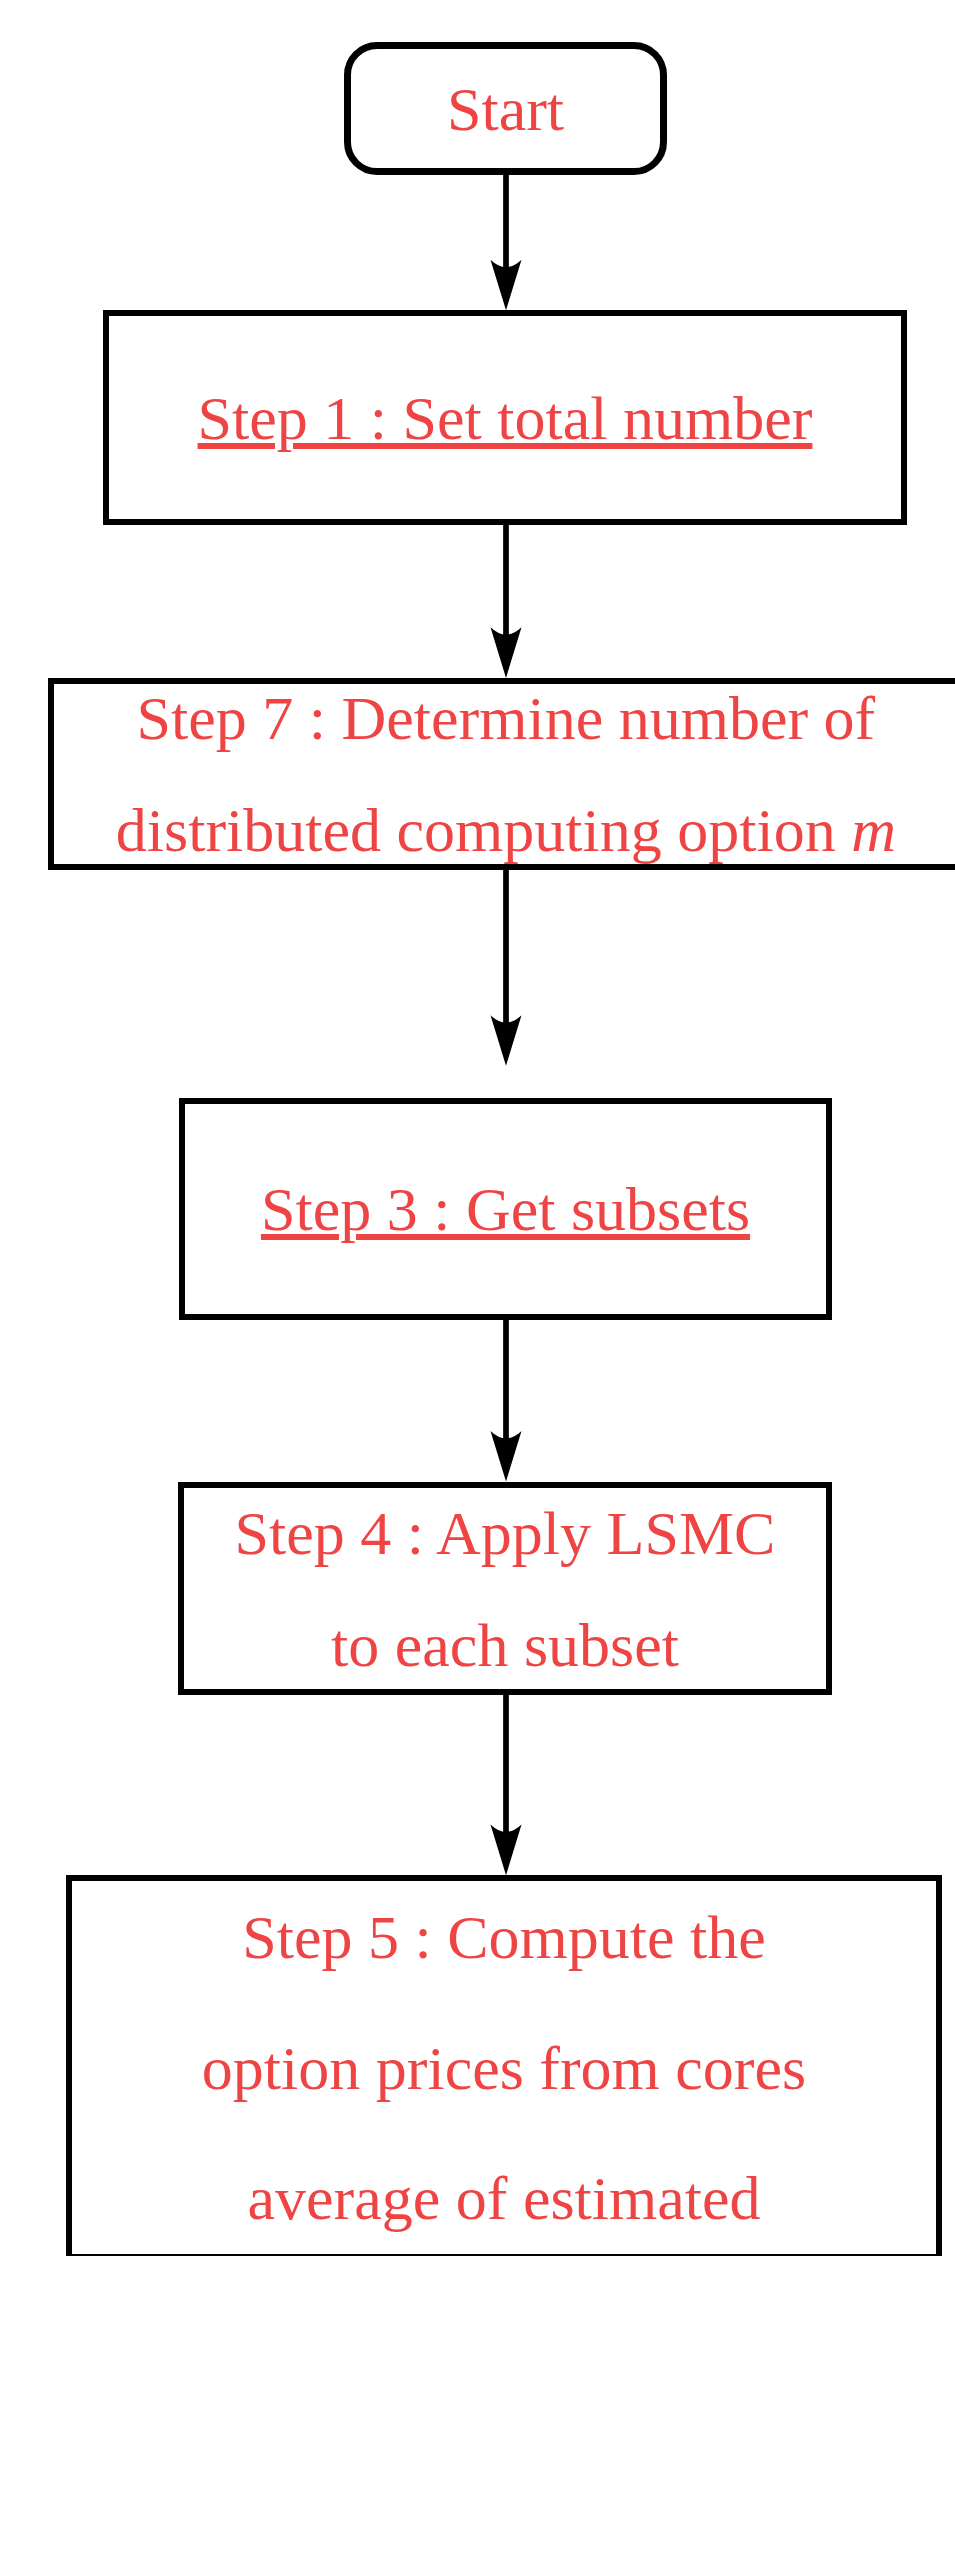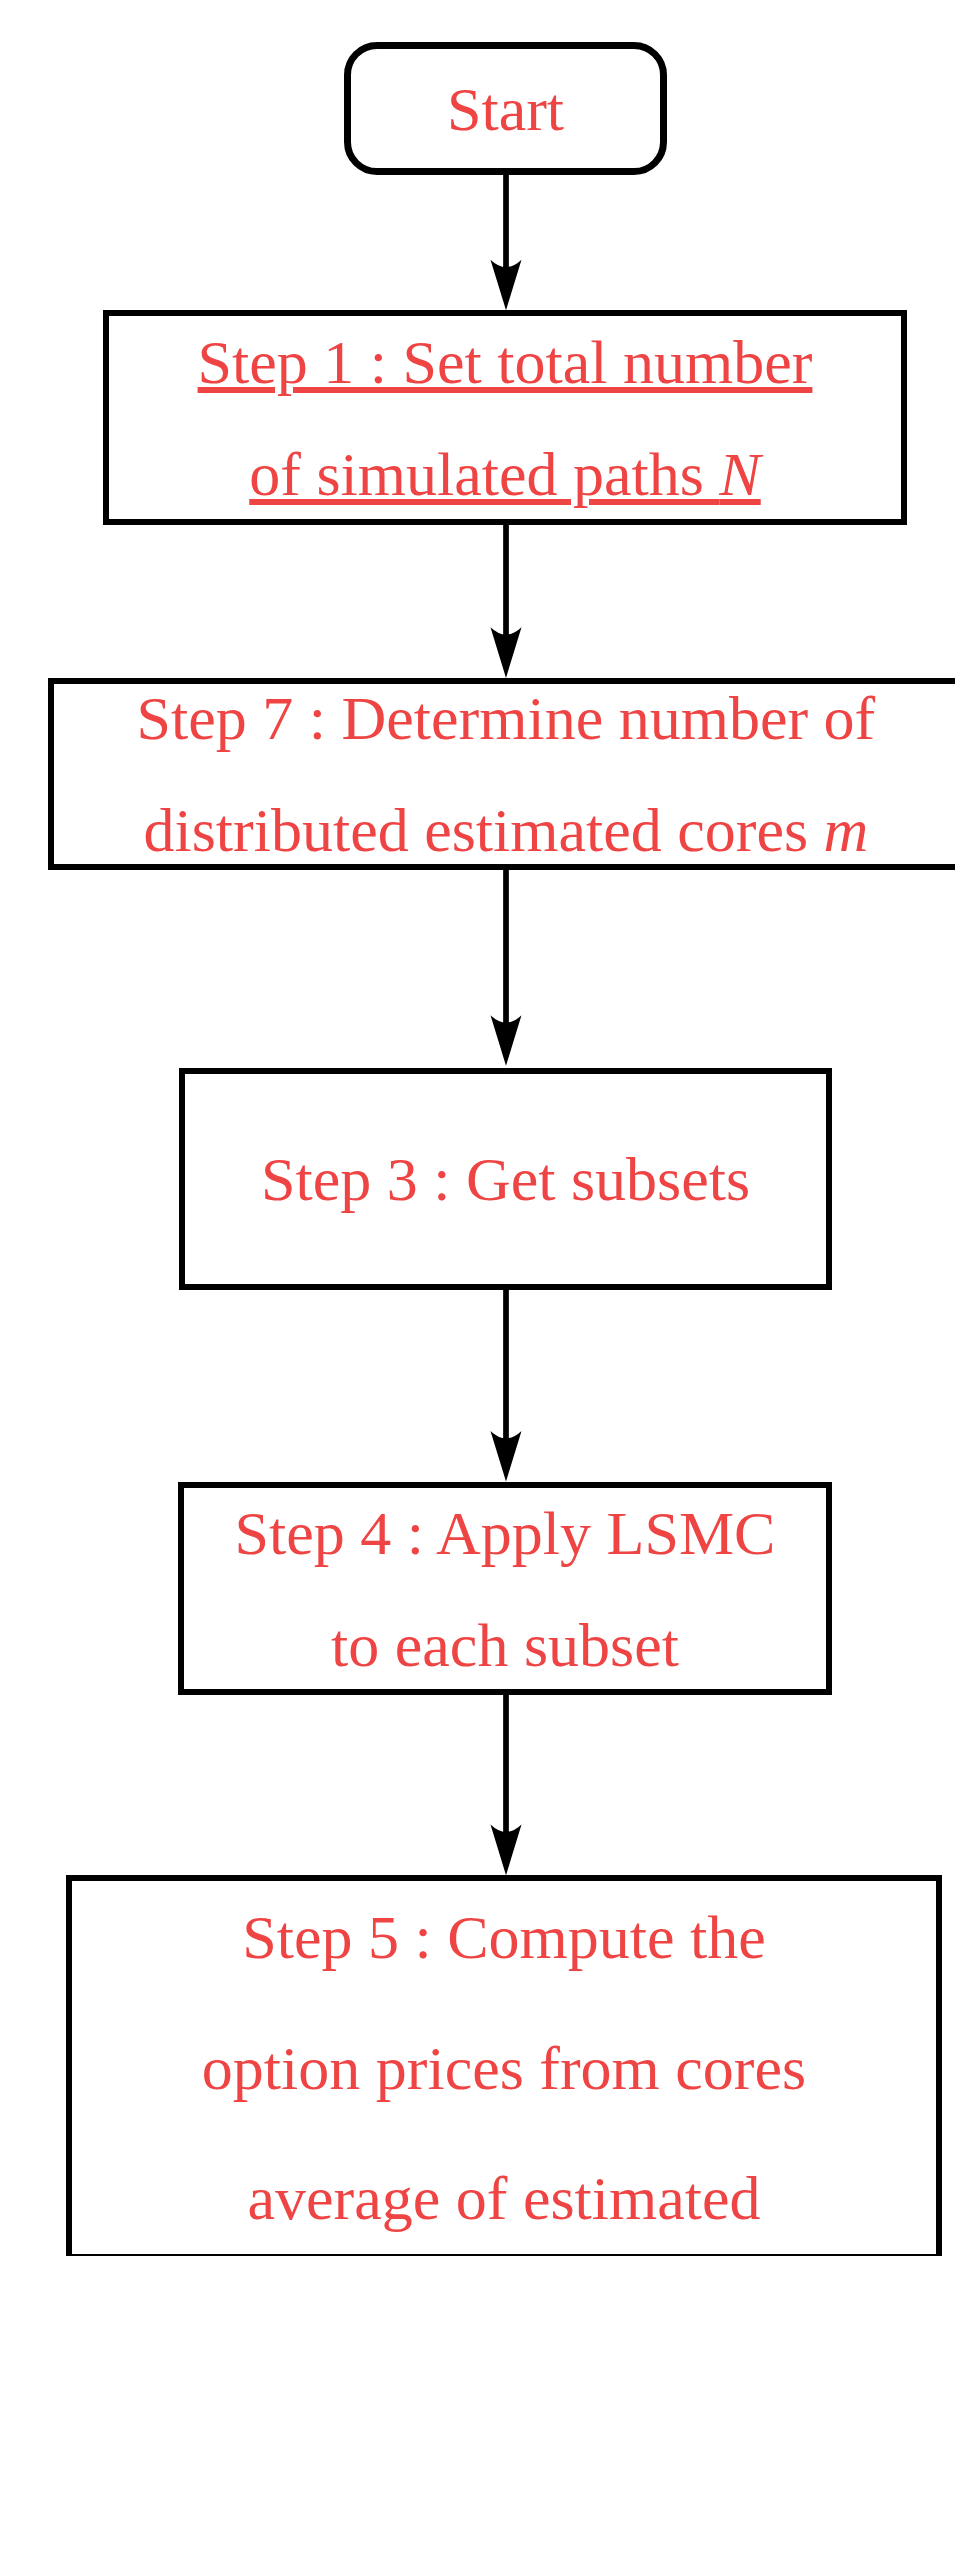--- a/index.html
+++ b/index.html
@@ -71,29 +71,28 @@
       <path d="M 585 2945 L 566 2883 Q 585 2901 604 2883 Z"></path>
     </g>
   </svg>
 
   <div class="node terminator" style="left:316px; top:42px; width:323px; height:133px;">
     <div class="tline"><span>Start</span></div>
   </div>
 
   <div class="node process" style="left:75px; top:310px; width:804px; height:215px;text-decoration:underline;">
     <div class="tline"><span>Step 1 : Set total number</span></div>
-    <div class="tline"><span>of simulated paths </span><span class="it">N</span></div>
   </div>
 
   <div class="node process" style="left:20.4px; top:678px; width:915px; height:192px;">
     <div class="tline"><span>Step 7 : Determine number of</span></div>
-    <div class="tline"><span>distributed estimated cores </span><span class="it">m</span></div>
+    <div class="tline"><span>distributed computing option </span><span class="it">m</span></div>
   </div>
 
-  <div class="node process" style="left:151px; top:1068px; width:653px; height:222px;">
+  <div class="node process" style="left:151px; top:1098px; width:653px; height:222px;text-decoration:underline;">
     <div class="tline"><span>Step 3 : Get subsets</span></div>
   </div>
 
   <div class="node process" style="left:150px; top:1482px; width:654px; height:213px;">
     <div class="tline"><span>Step 4 : Apply LSMC</span></div>
     <div class="tline"><span>to each subset</span></div>
   </div>
 
   <div class="node process" style="left:38px; top:1875px; width:876px; height:385px;justify-content:space-between;">
     <div class="tline"><span>Step 5 : Compute the</span></div>

